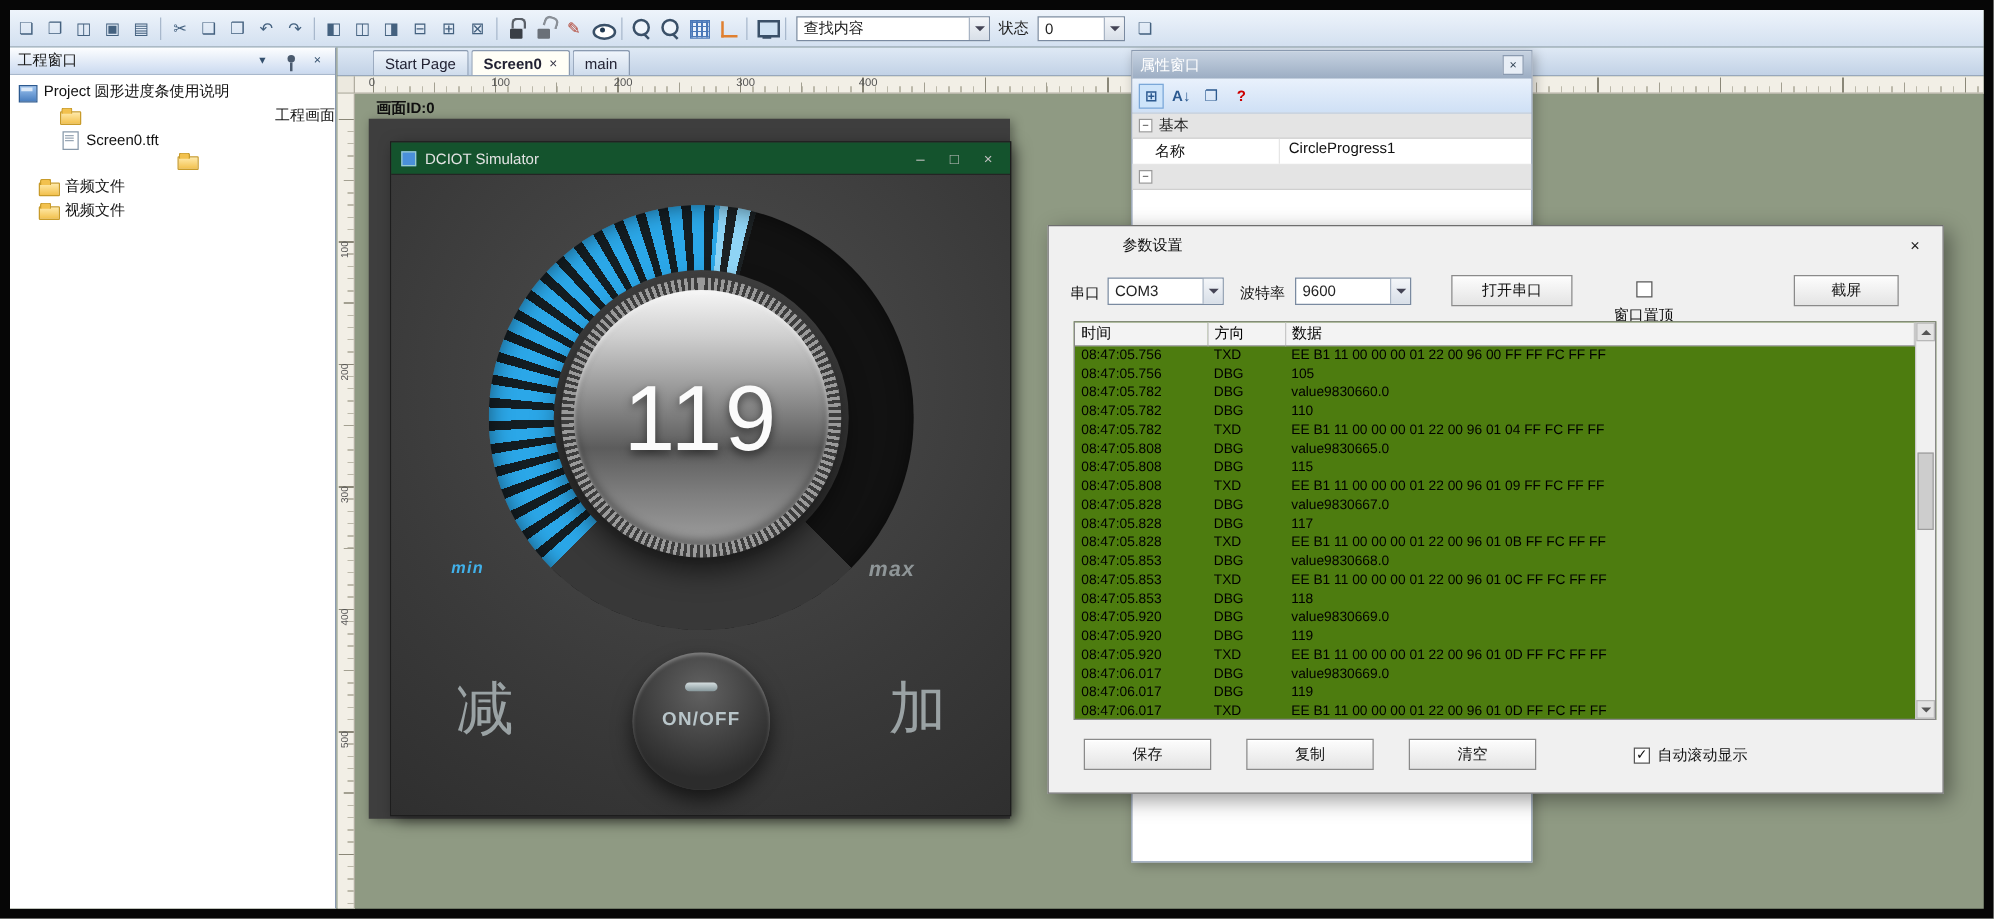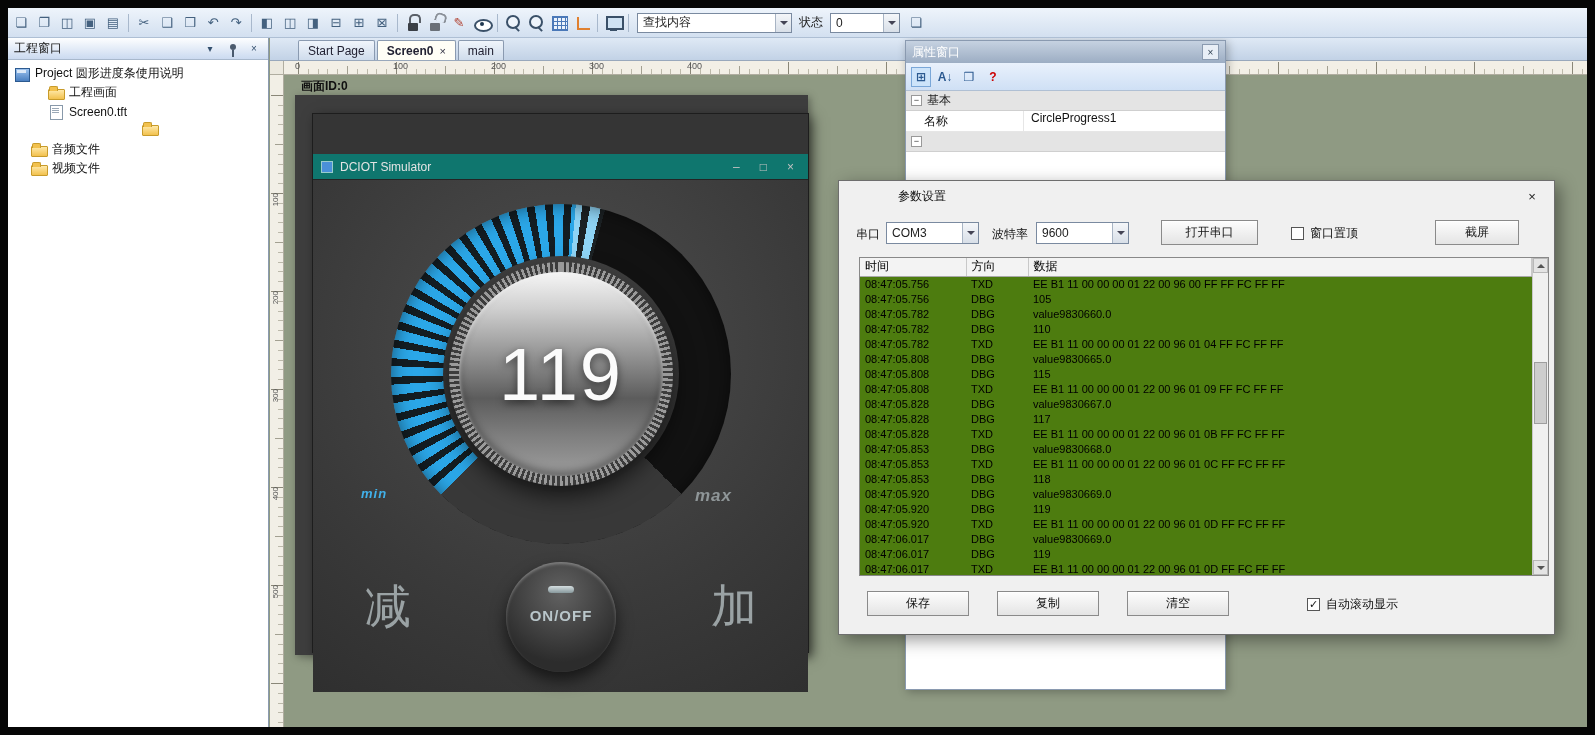--- a/index.html
+++ b/index.html
@@ -78,21 +78,21 @@
       repeating-linear-gradient(180deg,#a3a091 0 1px,transparent 1px 49px),
       repeating-linear-gradient(180deg,#bcb9aa 0 1px,transparent 1px 9.8px);
     background-size:12px 100%,8px 100%,5px 100%;background-repeat:no-repeat;
     background-position:right 20px,right 20px,right 20px;}
   .vlabel{position:absolute;left:1px;font-size:8px;color:#555;writing-mode:vertical-rl;transform:rotate(180deg);}
   .screenid{left:293px;top:70px;font-size:12px;font-weight:bold;color:#101010;z-index:1;}
 
   
   .designpage{left:287px;top:87px;width:513px;height:560px;background:#3e3e3e;box-shadow:2px 2px 8px rgba(0,0,0,.35);z-index:1;}
   .simwin{left:304px;top:105px;width:497px;height:540px;background:#353535;border:1px solid #1d1d1d;box-shadow:4px 4px 12px rgba(0,0,0,.5);z-index:2;}
-  .simtitle{height:26px;background:#0f766e;display:flex;align-items:center;color:#e4e4e4;font-size:12px;padding:0 8px;gap:7px;border-bottom:1px solid #242424;margin-top:40px;}
+  .simtitle{height:26px;background:#14532d;display:flex;align-items:center;color:#e4e4e4;font-size:12px;padding:0 8px;gap:7px;border-bottom:1px solid #242424;}
   .appic{width:12px;height:12px;background:#4a90d9;border:1px solid #9cc;flex:none;}
   .simbtns{margin-left:auto;display:flex;gap:20px;color:#c2c2c2;font-size:12px;align-items:center;padding-right:6px;}
   .simbody{position:relative;width:100%;height:512px;background:radial-gradient(circle at 50% 32%,#4e4e4e,#3a3a3a 62%,#2f2f2f);}
   .ring{position:absolute;left:78px;top:24px;width:340px;height:340px;border-radius:50%;
     background:
       repeating-conic-gradient(from 225deg,rgba(0,0,0,0) 0deg 3.6deg,rgba(18,18,18,.92) 3.6deg 6.3deg),
       conic-gradient(from 225deg,#2ba7e8 0deg 140deg,#8fd4f5 140deg 150deg,#121212 150deg 270deg,rgba(0,0,0,0) 270deg 360deg);
     box-shadow:inset 0 0 18px rgba(0,0,0,.5);}
   .ring::after{content:"";position:absolute;inset:0;border-radius:50%;
     background:conic-gradient(from 135deg,#383838 0deg 90deg,transparent 90deg 360deg);}
@@ -210,21 +210,21 @@
       <span class="sp"></span>
       <span class="ph-btn">▾</span>
       <span class="ph-btn sh-pin"></span>
       <span class="ph-btn">×</span>
     </div>
     <div class="tree">
           <div class="treeitem" style="padding-left: 6px;">
             <span class="ti ti-project"></span>
             <span>Project 圆形进度条使用说明</span>
           </div>
-          <div class="treeitem" style="padding-left: 40px;">
+          <div class="treeitem" style="padding-left: 40px; justify-content: space-between;">
             <span class="ti ti-folder"></span>
             <span>工程画面</span>
           </div>
           <div class="treeitem" style="padding-left: 40px;">
             <span class="ti ti-file"></span>
             <span>Screen0.tft</span>
           </div>
           <div class="treeitem" style="padding-left: 23px; flex-direction: column;">
             <span class="ti ti-folder"></span>
             <span>图片文件</span>
@@ -335,21 +335,21 @@
     <div class="combo abs" style="left:47px;top:41px;width:93px;height:22px;">
       <span class="val">COM3</span>
       <span class="drop"></span>
     </div>
     <span class="dlabel" style="left:153px;top:45px;">波特率</span>
     <div class="combo abs" style="left:197px;top:41px;width:93px;height:22px;">
       <span class="val">9600</span>
       <span class="drop"></span>
     </div>
     <div class="btn" style="left:322px;top:39px;width:97px;height:25px;">打开串口</div>
-    <div class="cb" style="left:452px;top:44px;">
+    <div class="cb" style="left:452px;top:44px;flex-direction:column;">
       <span class="cbbox"></span>
       <span>窗口置顶</span>
     </div>
     <div class="btn" style="left:596px;top:39px;width:84px;height:25px;">截屏</div>
 
     <div class="logwrap">
       <table class="logtable">
         <colgroup>
               <col style="width:106px;">
               <col style="width:62px;">

